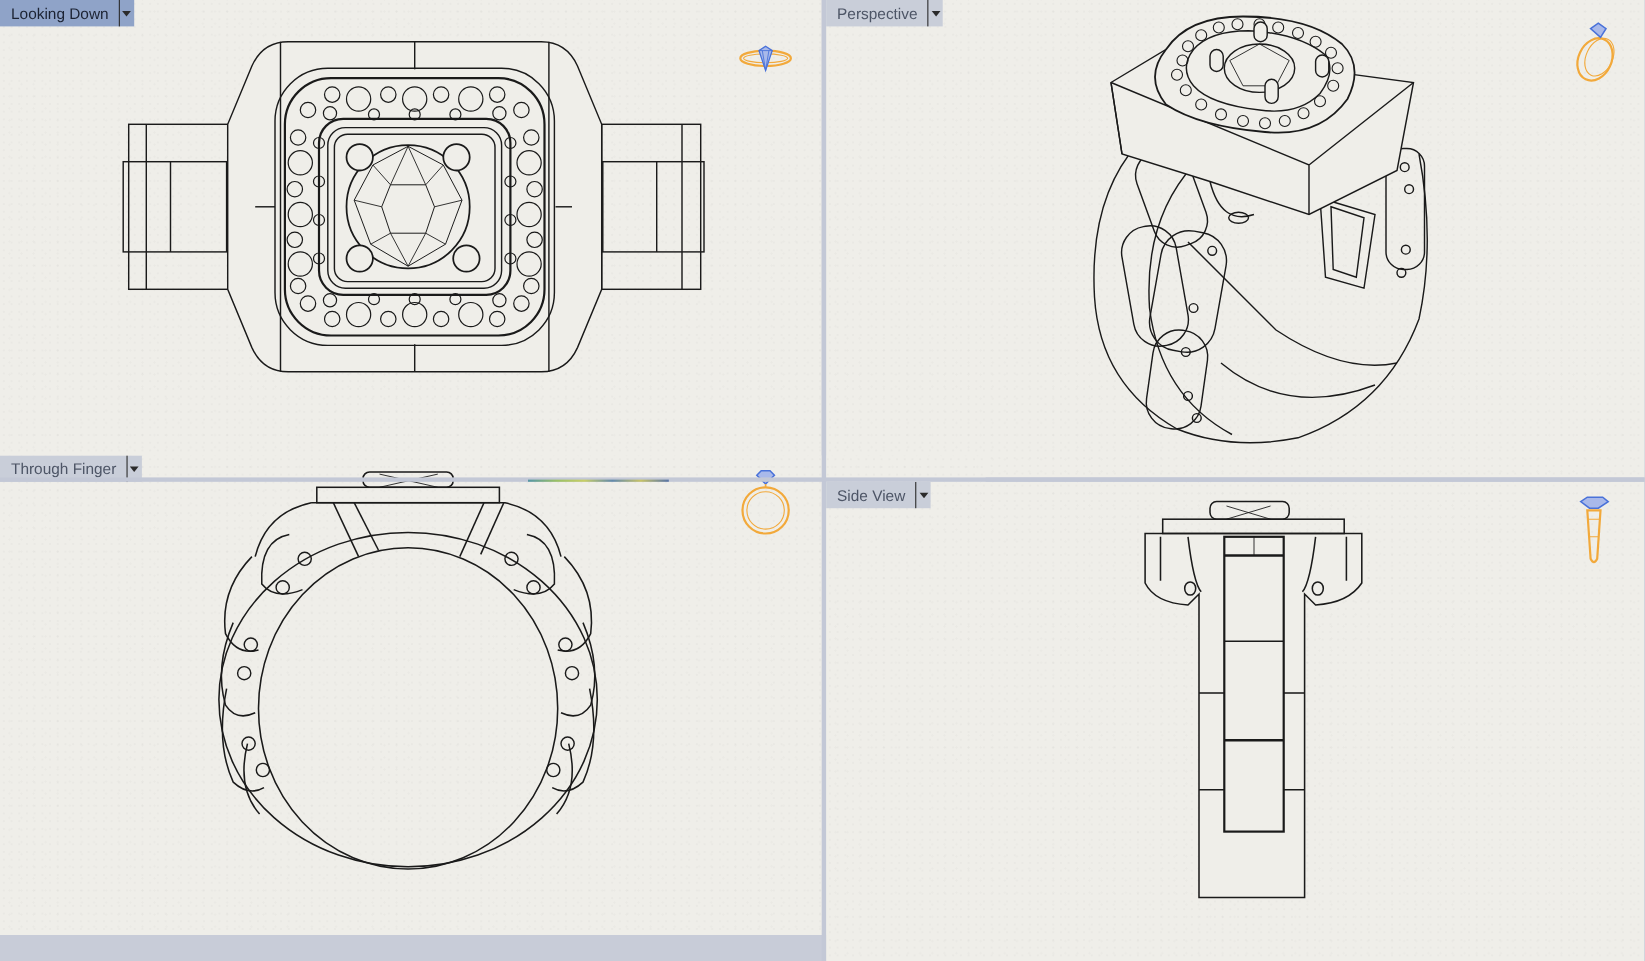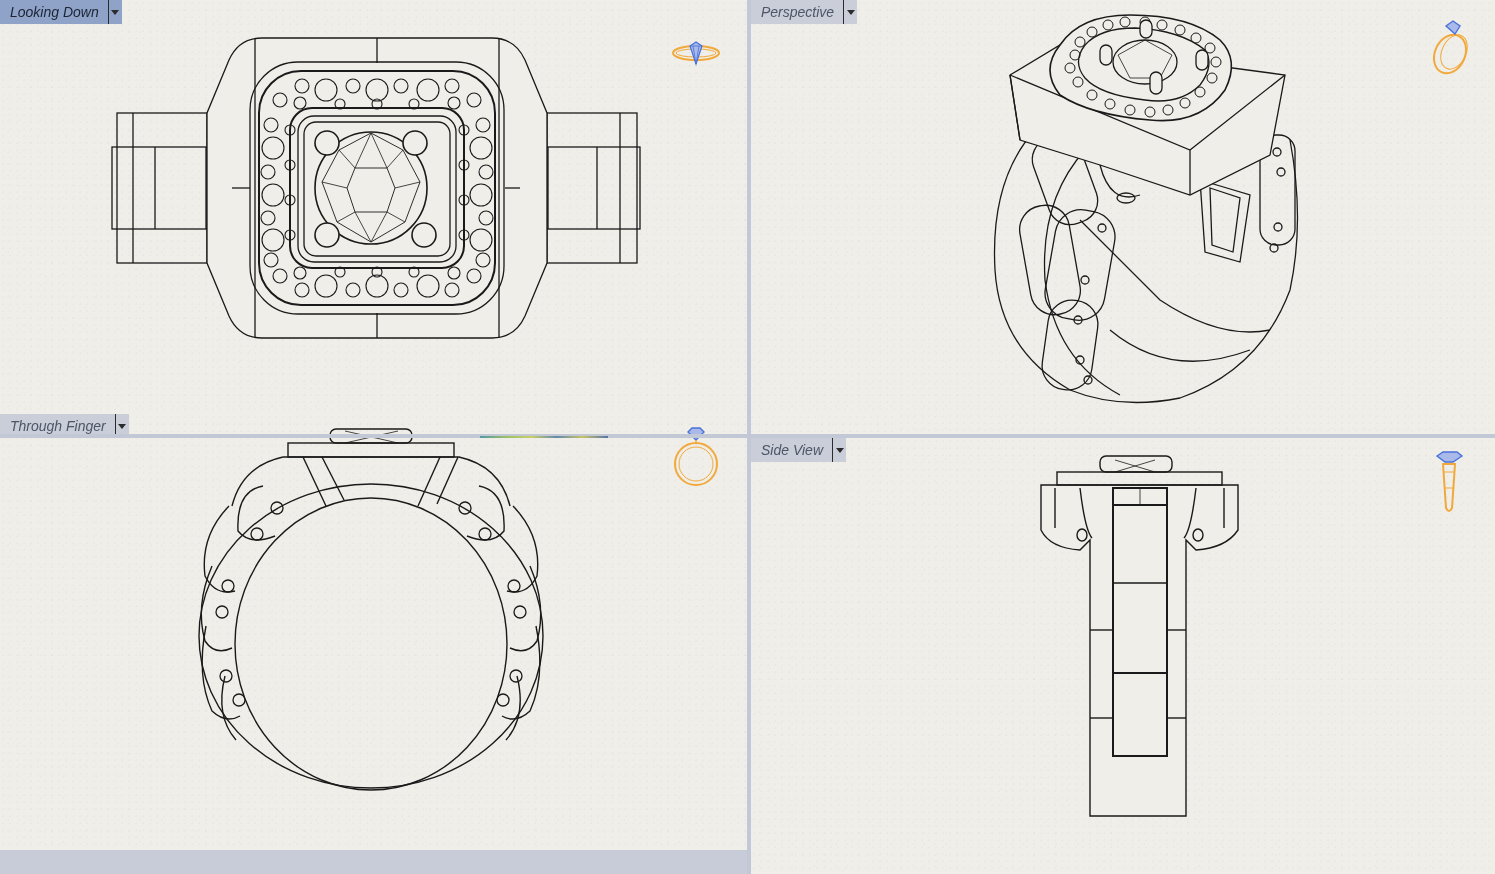--- a/index.html
+++ b/index.html
@@ -26,21 +26,20 @@
 
   .vp-tab {
     position:absolute; left:0; top:0;
     display:flex; align-items:center;
     height:24px;
     background:#c9ced9;
     color:#4d5566;
     font-size:14px;
     padding:0 0 0 10px;
     box-sizing:border-box;
-    font-style:italic;
   }
   .vp-tab.active { background:#8fa3c8; color:#1c2333; }
   .vp-tab .label { padding-right:9px; }
   .vp-tab .dd {
     width:14px; height:24px; display:flex; align-items:center; justify-content:center;
     border-left:1px solid #2b2b2b;
     box-sizing:border-box;
   }
   .vp-tab .dd::after {
     content:""; width:0; height:0;

